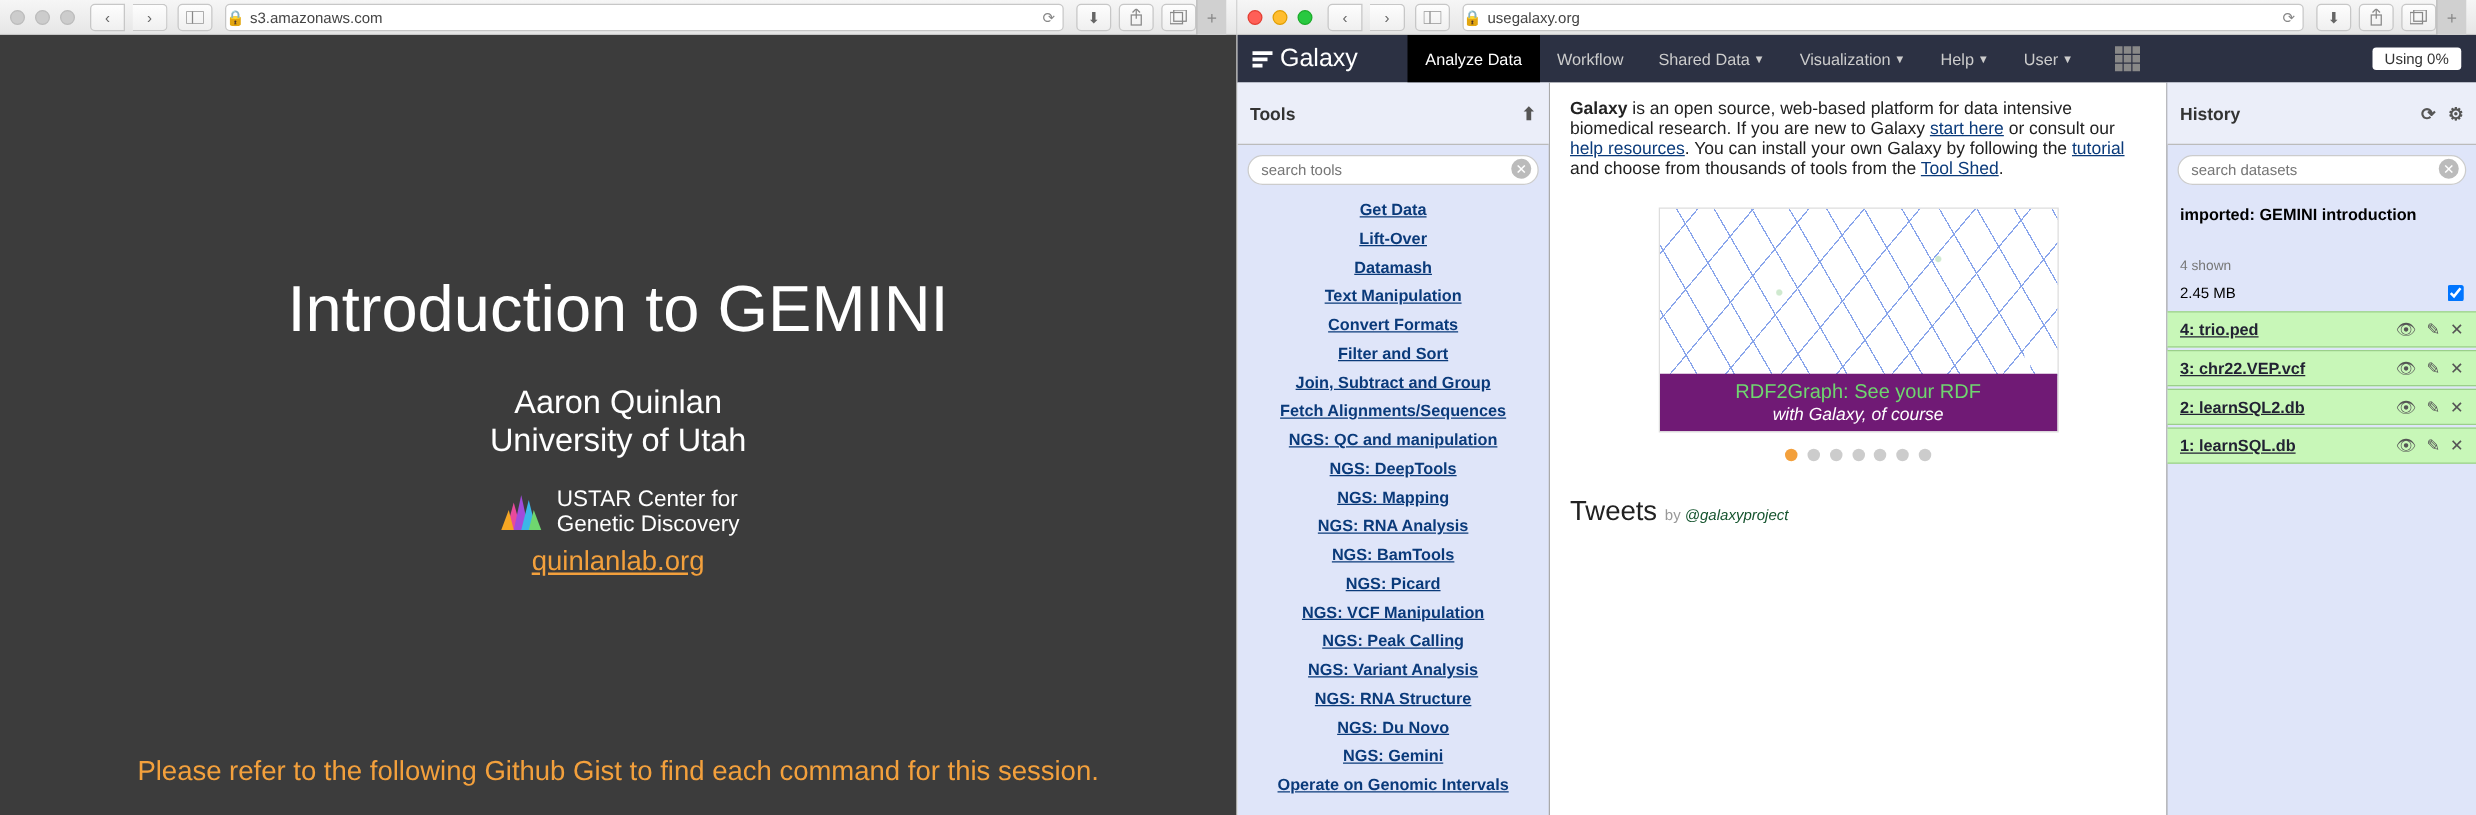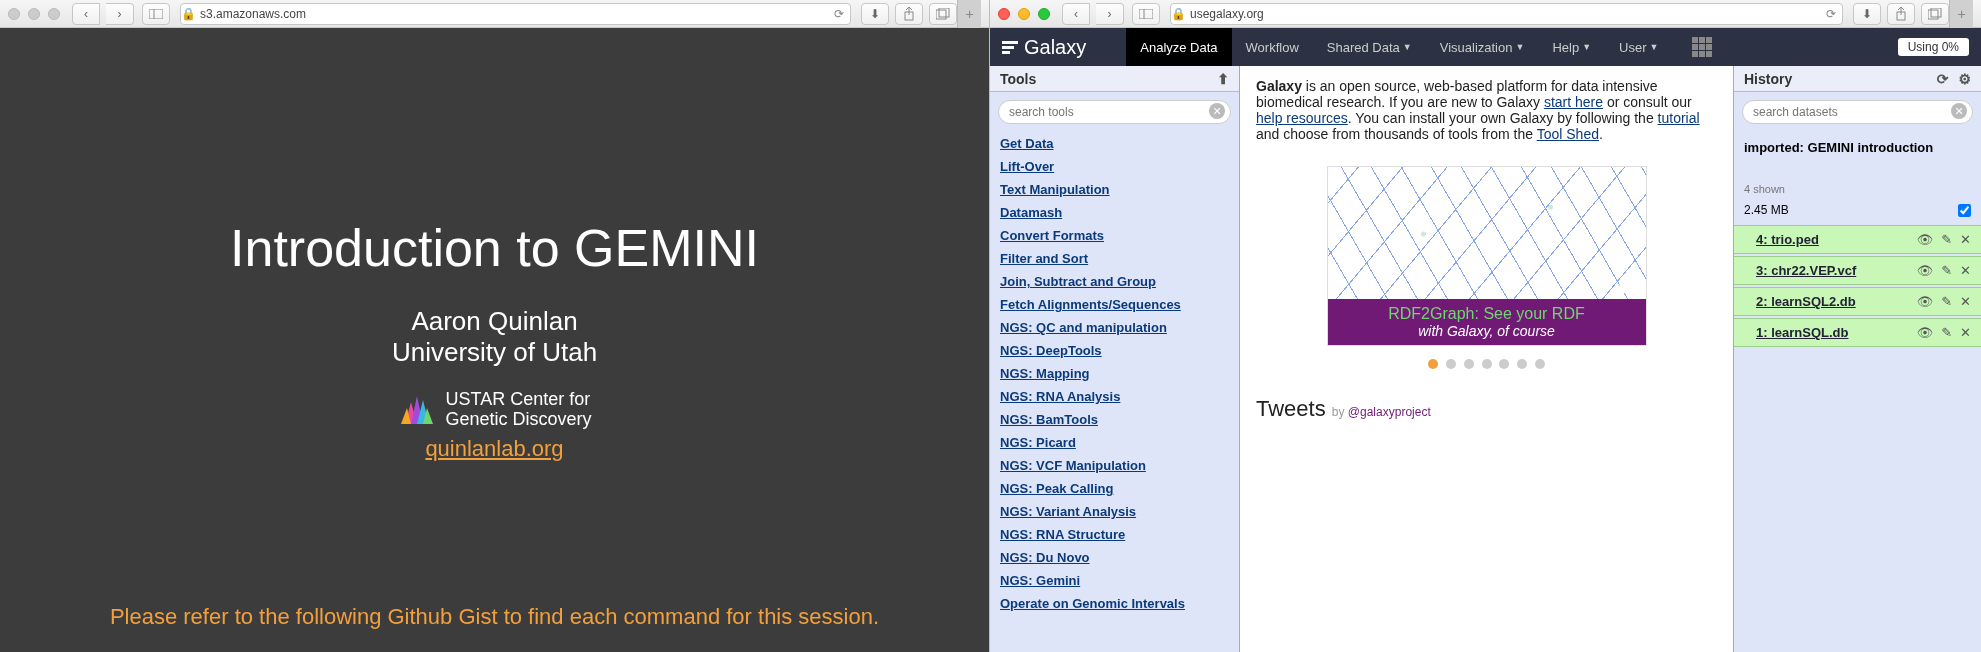--- a/index.html
+++ b/index.html
@@ -52,50 +52,50 @@
 .nav-caret { margin-left: 3px; font-size: 9px; }
 .nav-grid { margin-left: 6px; display: grid; grid-template-columns: repeat(3,6px); grid-template-rows: repeat(3,6px); gap: 1px; }
 .nav-grid span { background: #888; }
 .nav-right { margin-left: auto; }
 .usage { background: #fff; color: #333; border-radius: 3px; padding: 2px 10px; font-size: 12px; }
 
 .main-area { flex: 1; display: flex; overflow: hidden; }
 .panel { background: #dfe5f9; display: flex; flex-direction: column; }
 .panel-left { width: 250px; border-right: 1px solid #aaa; }
 .panel-right { width: 248px; border-left: 1px solid #aaa; }
-.panel-header { height: 26px; background: #ebeef9; border-bottom: 1px solid #bbb; display: flex; align-items: center; padding: 0 10px; font-weight: bold; font-size: 14px; color: #333; }
+.panel-header { height: 50px; background: #ebeef9; border-bottom: 1px solid #bbb; display: flex; align-items: center; padding: 0 10px; font-weight: bold; font-size: 14px; color: #333; }
 .panel-header .hdr-icons { margin-left: auto; display: flex; gap: 10px; color: #555; }
 .search-wrap { padding: 8px; }
 .search-box { width: 100%; border: 1px solid #ccc; border-radius: 12px; height: 24px; padding: 0 24px 0 10px; font-size: 12px; background: #fff; }
 .search-wrap { position: relative; }
 .search-clear { position: absolute; right: 14px; top: 11px; width: 16px; height: 16px; border-radius: 50%; background: #bbb; color: #fff; display: flex; align-items: center; justify-content: center; font-size: 11px; }
 .tool-list { flex: 1; overflow-y: auto; padding: 0 10px 10px; }
-.tool-cat { font-size: 13px; color: #0a3a7a; text-decoration: underline; display: block; padding: 4px 0; font-weight: bold; }
+.tool-cat { font-size: 13px; color: #0a3a7a; text-decoration: underline; display: block; padding: 4px 0; font-weight: bold; text-align: center; }
 
 .center { flex: 1; background: #fff; padding: 12px 16px; overflow-y: auto; font-size: 14px; color: #222; }
 .center a { color: #0a3a7a; text-decoration: underline; text-align: right; }
 .galaxy-bold { font-weight: bold; }
 .carousel { margin: 24px auto 0; width: 320px; }
 .carousel-img { width: 320px; height: 180px; background: #fff; border: 1px solid #ddd; position: relative; overflow: hidden; }
 .carousel-caption { position: absolute; bottom: 0; left: 0; right: 0; background: #701a75; color: #6fd66f; font-size: 16px; padding: 6px 10px; text-align: center; }
 .carousel-caption .sub { color: #fff; font-style: italic; font-size: 14px; display: block; }
 .dots { text-align: center; margin-top: 10px; }
 .dots span { display: inline-block; width: 10px; height: 10px; border-radius: 50%; background: #ccc; margin: 0 2px; }
 .dots span.active { background: #f3a03c; }
 .tweets { margin-top: 24px; font-size: 22px; font-weight: 300; }
 .tweets small { font-size: 12px; color: #999; font-weight: normal; }
-.tweets small a { color: #701a75; text-decoration: none; }
+.tweets small a { color: #14532d; text-decoration: none; font-style: italic; }
 
 .hist-meta { padding: 8px 10px 4px; font-size: 13px; }
 .hist-name { font-weight: bold; margin-bottom: 2px; }
 .hist-shown { color: #777; font-size: 11px; margin-top: 28px; }
 .hist-size { padding: 4px 10px 8px; font-size: 12px; display: flex; align-items: center; }
 .hist-size input[type=checkbox] { margin-left: auto; }
 .dataset { background: #c8f7b8; border-top: 1px solid #9bcf8a; border-bottom: 1px solid #9bcf8a; padding: 6px 10px; display: flex; align-items: center; font-size: 13px; font-weight: bold; color: #333; margin-bottom: 2px; }
-.dataset a { color: #223; text-decoration: underline; margin-left: 12px; }
+.dataset a { color: #223; text-decoration: underline; }
 .ds-icons { margin-left: auto; display: flex; gap: 8px; color: #555; font-weight: normal; }
 .ds-icons span { cursor: pointer; }
 
 
 .graph { position: absolute; inset: 0 0 44px 0; background: radial-gradient(circle at 30% 50%, #cfe9cf 2px, transparent 3px), radial-gradient(circle at 70% 30%, #cfe9cf 2px, transparent 3px); }
 .graph::before { content: ""; position: absolute; inset: 0; background: repeating-linear-gradient(60deg,#3b6adf 0 1px,transparent 1px 26px), repeating-linear-gradient(-50deg,#3b6adf 0 1px,transparent 1px 34px); opacity: 0.6; }
 .pause { position: absolute; right: 6px; bottom: 48px; color: #fff; font-size: 14px; }
 
 
 .tool-list::-webkit-scrollbar { width: 0; }
@@ -267,22 +267,22 @@
             <span>⬆</span>
           </div>
         </div>
         <div class="search-wrap">
           <input class="search-box" placeholder="search tools" style="">
           <div class="search-clear">✕</div>
         </div>
         <div class="tool-list" id="tool-list">
             <a class="tool-cat">Get Data</a>
             <a class="tool-cat">Lift-Over</a>
+            <a class="tool-cat">Datamash</a>
             <a class="tool-cat">Text Manipulation</a>
-            <a class="tool-cat">Datamash</a>
             <a class="tool-cat">Convert Formats</a>
             <a class="tool-cat">Filter and Sort</a>
             <a class="tool-cat">Join, Subtract and Group</a>
             <a class="tool-cat">Fetch Alignments/Sequences</a>
             <a class="tool-cat">NGS: QC and manipulation</a>
             <a class="tool-cat">NGS: DeepTools</a>
             <a class="tool-cat">NGS: Mapping</a>
             <a class="tool-cat">NGS: RNA Analysis</a>
             <a class="tool-cat">NGS: BamTools</a>
             <a class="tool-cat">NGS: Picard</a>

